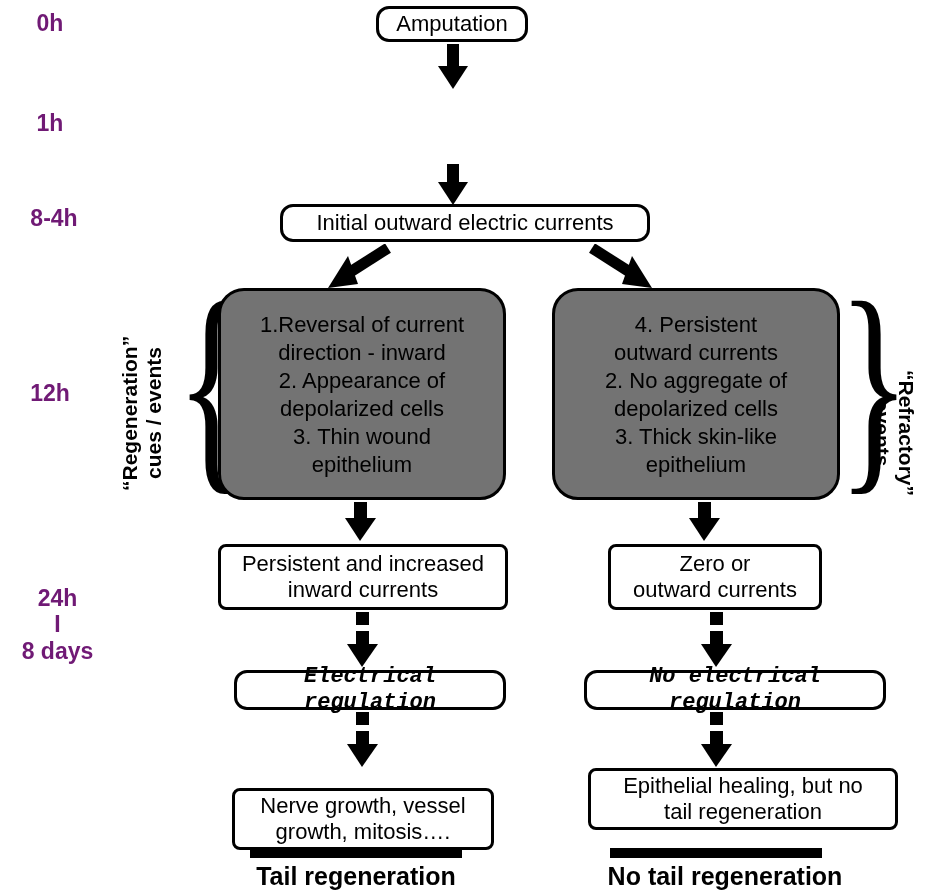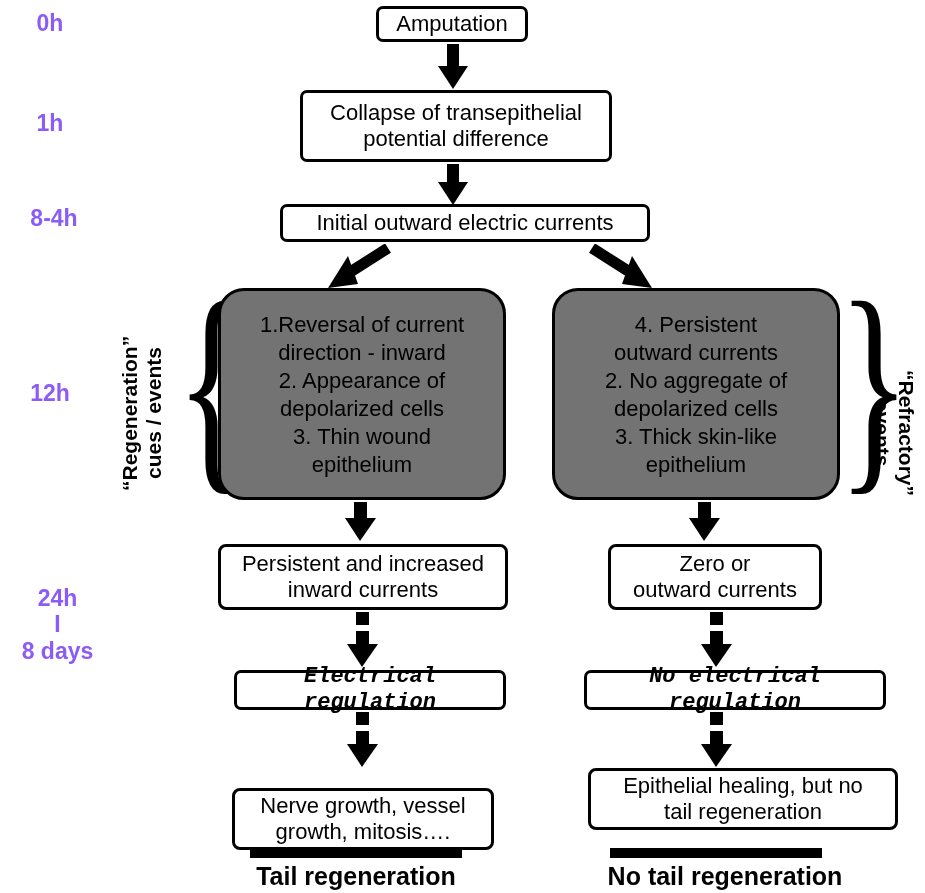--- a/index.html
+++ b/index.html
@@ -15,40 +15,40 @@
     position: relative;
     width: 925px;
     height: 893px;
     overflow: hidden;
     background: #ffffff;
   }
   .tl {
     position: absolute;
     font-weight: bold;
     font-size: 23px;
-    color: #8b5cf6;
+    color: #701a75;
     text-align: center;
     line-height: 1.15;
     white-space: pre-line;
   }
   .node {
     position: absolute;
     box-sizing: border-box;
     border: 3px solid #000;
     background: #fff;
     text-align: center;
     font-size: 22px;
     line-height: 1.18;
     display: flex;
     align-items: center;
     justify-content: center;
     white-space: pre-line;
     padding: 3px 8px;
   }
-  .r6 { border-radius: 7px; }
+  .r6 { border-radius: 13px; }
   .r14 { border-radius: 8px; }
   .bold-italic {
     font-weight: bold;
     font-style: italic;
     font-size: 22px;
     font-family: Liberation Mono, monospace;
   }
   .listbox {
     position: absolute;
     box-sizing: border-box;
@@ -116,22 +116,20 @@
 I
 8 days</div>
 
   <div class="node r6" style="left:376px; top:6px; width:152px; height:36px;">Amputation</div>
 
   <svg class="arrow" style="left:436px; top:44px;" width="34" height="46" viewBox="0 0 34 46">
     <rect x="11" y="0" width="12" height="26" fill="#000"></rect>
     <polygon points="2,22 32,22 17,45" fill="#000"></polygon>
   </svg>
 
-  <div class="node r6" style="left:300px; top:90px; width:312px; height:72px;">Collapse of transepithelial
-potential difference</div>
 
   <svg class="arrow" style="left:436px; top:164px;" width="34" height="42" viewBox="0 0 34 42">
     <rect x="11" y="0" width="12" height="22" fill="#000"></rect>
     <polygon points="2,18 32,18 17,41" fill="#000"></polygon>
   </svg>
 
   <div class="node r6" style="left:280px; top:204px; width:370px; height:38px;">Initial outward electric currents</div>
 
   <svg class="arrow" style="left:318px; top:244px;" width="76" height="48" viewBox="0 0 76 48">
     <line x1="70" y1="4" x2="26" y2="32" stroke="#000" stroke-width="11"></line>

